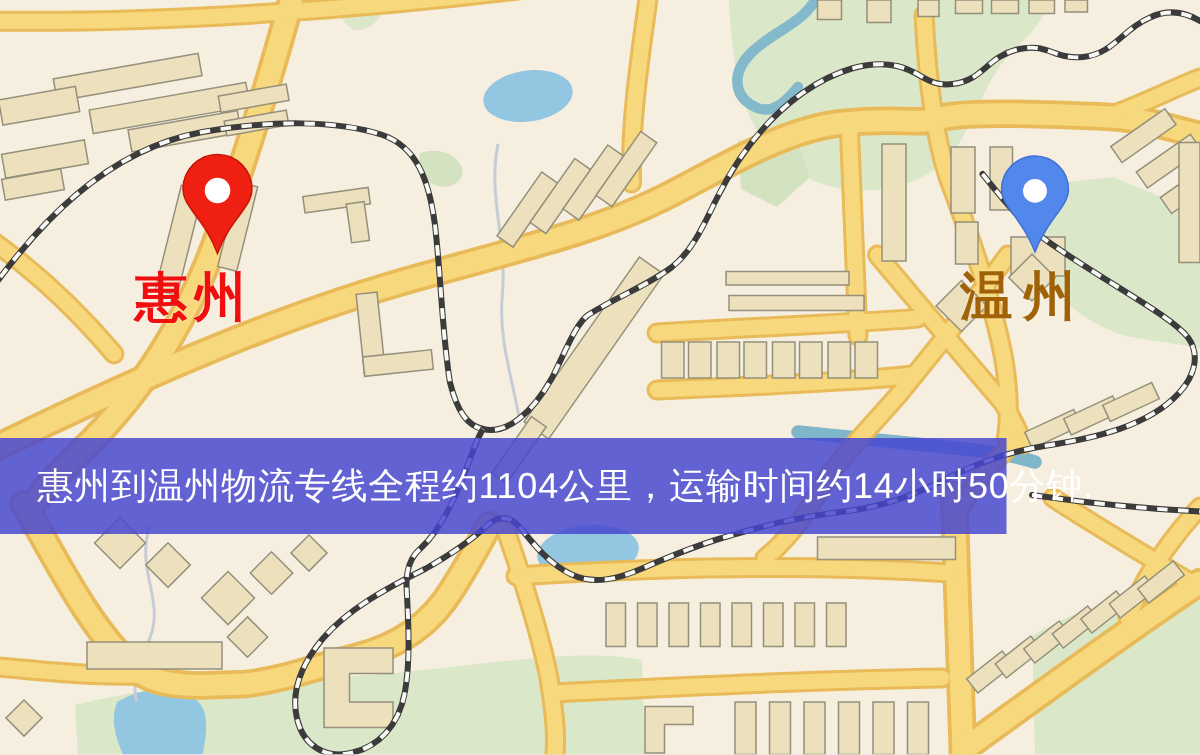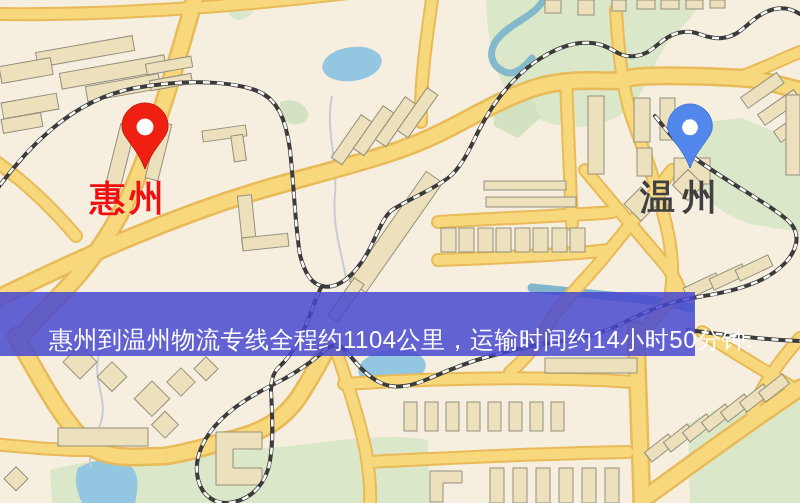--- a/index.html
+++ b/index.html
@@ -13,21 +13,21 @@
     position:absolute;line-height:1;white-space:nowrap;
     font-family:"Liberation Serif","DejaVu Serif",serif;
     font-weight:700;font-size:35px;user-select:none;
     text-shadow:0 0 2px rgba(255,255,255,.35);
   }
   #origin-label{left:90px;top:181px;letter-spacing:4px;}
   #dest-label{left:640px;top:180px;letter-spacing:7px;}
   .info-banner{
     position:absolute;left:0;top:292px;width:671px;height:64px;
     background:rgba(70,70,208,0.84);
-    display:flex;align-items:flex-end;padding-left:24px;
+    display:flex;align-items:center;
   }
   .info-banner .banner-text{
     color:#ffffff;font-size:24px;letter-spacing:0.5px;
     padding-left:25px;white-space:nowrap;
     font-family:"Liberation Sans","DejaVu Sans",sans-serif;
   }
   
   .park{fill:#dbe7c9;stroke:none;}
   .park2{fill:#d3e2c0;}
   .water{fill:#93c6e0;stroke:none;}
@@ -272,18 +272,18 @@
       <path d="M0 0 C -5 -13 -10 -19 -15 -26 C -20 -33 -23 -37 -23 -43 A 23 23 0 1 1 23 -43 C 23 -37 20 -33 15 -26 C 10 -19 5 -13 0 0 Z" fill="#ef2011" stroke="#c51408" stroke-width="1"></path>
       <circle cx="0" cy="-42" r="8.5" fill="#ffffff"></circle>
     </g>
     <g transform="translate(690,168) scale(0.97)">
       <path d="M0 0 C -5 -13 -10 -19 -15 -26 C -20 -33 -23 -37 -23 -43 A 23 23 0 1 1 23 -43 C 23 -37 20 -33 15 -26 C 10 -19 5 -13 0 0 Z" fill="#5287ec" stroke="#3f6fd4" stroke-width="1"></path>
       <circle cx="0" cy="-42" r="8.2" fill="#ffffff"></circle>
     </g>
   </svg>
 
   <div class="city-label" id="origin-label" style="color: rgb(241, 14, 14);">惠州</div>
-  <div class="city-label" id="dest-label" style="color: #404040;">温州</div>
+  <div class="city-label" id="dest-label" style="color: #a16207;">温州</div>
 
   <div class="info-banner">
     <span class="banner-text">惠州到温州物流专线全程约1104公里，运输时间约14小时50分钟.</span>
   </div>
 </div>
 
 </body></html>

